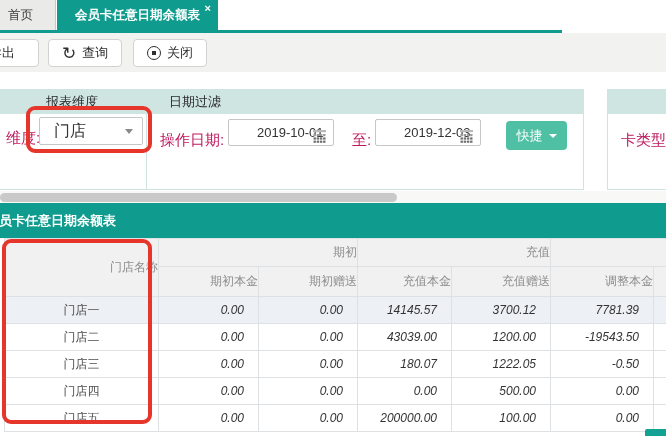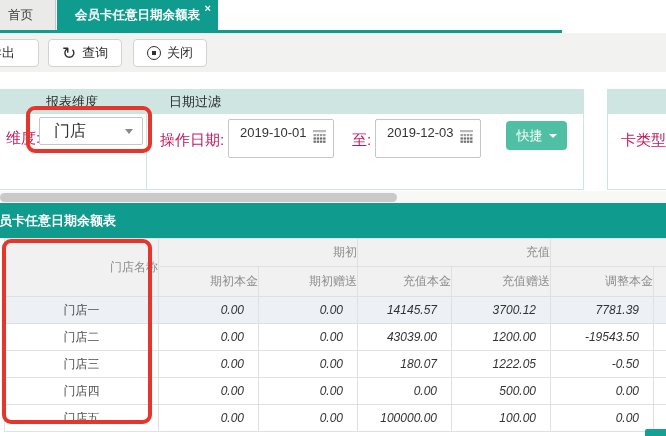--- a/index.html
+++ b/index.html
@@ -32,22 +32,22 @@
   .panel-dim  { left:-8px; width:160px; }
   .panel-dim .panel-head { text-align:center; }
   .panel-date { left:146px; width:438px; }
   .panel-date .panel-head { padding-left:22px; }
   .panel-card { left:607px; width:80px; }
   .flabel { position:absolute; font-size:15px; color:#be185d; }
   .dropdown { position:absolute; left:46px; top:27px; width:104px; height:28px; background:#fff;
               border:1px solid #c6c6c6; border-radius:2px; font-size:16px; color:#333; line-height:26px; padding-left:14px; }
   .caret-gray { position:absolute; right:9px; top:11px; width:0; height:0;
                 border-left:4.5px solid transparent; border-right:4.5px solid transparent; border-top:5px solid #8a8a8a; }
-  .dinput { position:absolute; top:29px; height:39px; background:#fff; border:1px solid #c6c6c6; border-radius:2px;
-            font-size:13px; color:#333; line-height:25px; padding-left:11px; }
+  .dinput { position:absolute; top:29px; height:27px; background:#fff; border:1px solid #c6c6c6; border-radius:2px;
+            font-size:13px; color:#333; line-height:25px; padding-left:28px; }
   .din-start { left:81px; width:106px; }
   .din-end   { left:228px; width:106px; }
   .cal-icon { position:absolute; right:6px; top:6px; }
   .quick-btn { position:absolute; left:359px; top:31px; width:61px; height:29px; background:#4fc0a4; border:none;
                border-radius:4px; color:#fff; font-size:13px; font-family:inherit; display:flex; align-items:center;
                justify-content:center; gap:6px; cursor:pointer; }
   .caret-white { width:0; height:0; border-left:4px solid transparent; border-right:4px solid transparent; border-top:4.5px solid #fff; }
 
   
   .hscroll { position:absolute; left:0; top:191px; width:666px; height:12px; background:#f8f8f7; }
@@ -243,21 +243,21 @@
           <td class="val">0.00</td>
           <td class="val">0.00</td>
           <td class="val">500.00</td>
           <td class="val">0.00</td>
           <td></td>
         </tr>
         <tr>
           <td class="name">门店五</td>
           <td class="val">0.00</td>
           <td class="val">0.00</td>
-          <td class="val">100000.00</td>
+          <td class="val">200000.00</td>
           <td class="val">100.00</td>
           <td class="val">0.00</td>
           <td></td>
         </tr>
       </tbody>
     </table>
   </div>
 
   <div class="anno anno-dropdown"></div>
   <div class="anno anno-column"></div>

